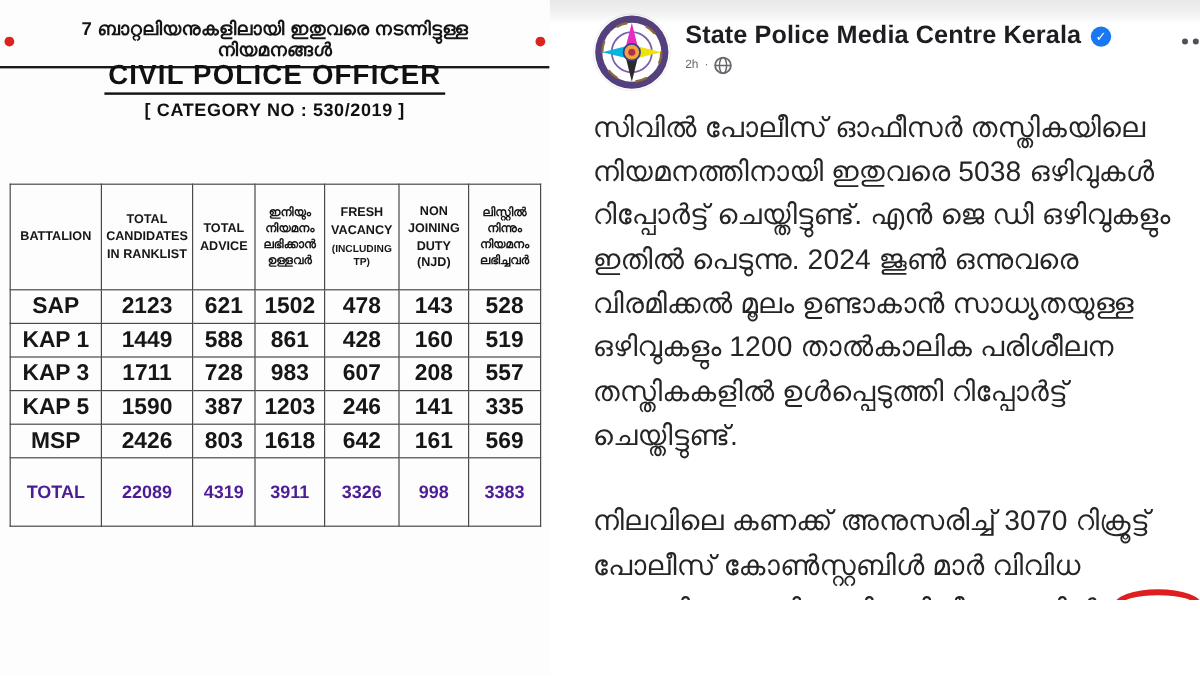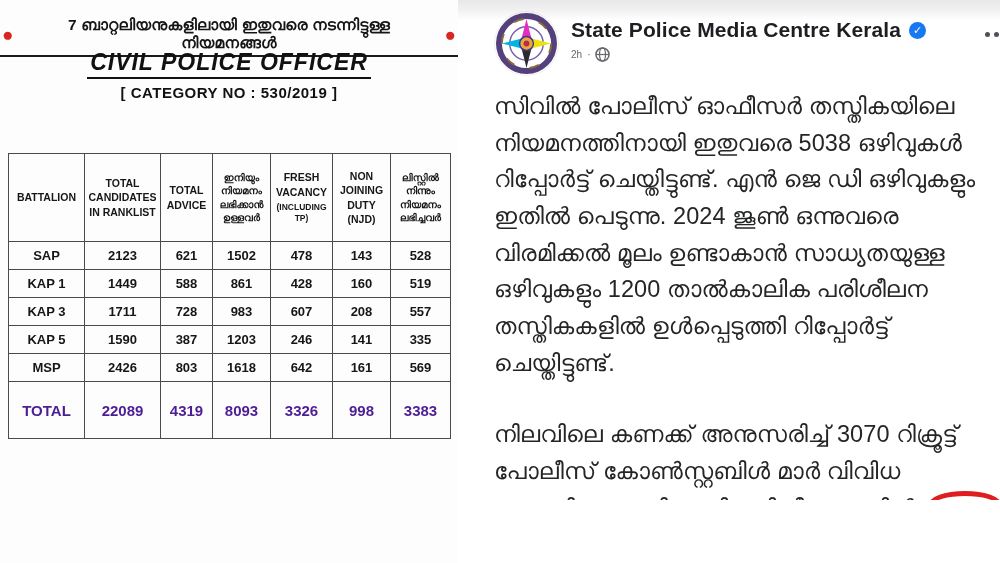--- a/index.html
+++ b/index.html
@@ -8,34 +8,34 @@
 
   .stage { position:relative; width:1000px; height:563px; background:#fff; }
 
   
   .left-panel { position:absolute; left:0; top:0; width:458px; height:563px; background:#fdfdfd; }
   .lp-title { position:absolute; top:16px; left:0; right:0; text-align:center; }
   .lp-title .title-wrap { display:inline-flex; align-items:center; gap:7px;
       border-bottom:2px solid #1a1a1a; padding:0 2px 3px 2px; }
   .lp-title .title-text { font-size:15.5px; font-weight:bold; color:#151515; letter-spacing:.2px; }
   .red-dot { color:#da2420; font-size:19px; line-height:1; }
-  .cpo-line { position:absolute; top:49px; left:0; right:0; text-align:center;font-style:italic; }
+  .cpo-line { position:absolute; top:49px; left:0; right:0; text-align:center; }
   .cpo-line span { display:inline-block; font-size:23px; font-weight:bold; color:#111;
       letter-spacing:1px; border-bottom:2.5px solid #111; padding:0 3px 1px 3px; }
   .cat-line { position:absolute; top:84px; left:0; right:0; text-align:center;
       font-size:15px; font-weight:bold; color:#111; letter-spacing:.5px; }
 
   table.appt { position:absolute; left:8px; top:153px; width:442px;
       border-collapse:collapse; table-layout:fixed; }
   table.appt th, table.appt td { border:1.5px solid #4a4a4a; text-align:center;
       vertical-align:middle; color:#161616; }
   table.appt th { height:88px; font-size:10.5px; font-weight:bold; line-height:1.35; padding:2px; }
   table.appt th .sub { display:block; font-size:8.5px; margin-top:3px; }
   table.appt th.ml { font-size:10px; }
-  table.appt td { height:28px; font-size:13px; font-weight:bold; }
+  table.appt td { height:28px; font-size:19px; font-weight:bold; }
   table.appt tr.total-row td { height:57px; font-size:15px; color:#4c1d95; }
 
   
   .right-panel { position:absolute; left:458px; top:0; width:542px; height:500px;
       background:#fff; overflow:hidden; }
   .top-strip { position:absolute; top:0; left:0; right:0; height:20px;
       background:linear-gradient(#e8e8ea 0%, #f2f2f3 55%, #ffffff 100%); }
 
   .fb-header { position:absolute; top:12px; left:37px; display:flex; align-items:flex-start; gap:13px; }
   .avatar { width:63px; height:63px; border-radius:50%; overflow:hidden; flex:0 0 auto;
@@ -147,21 +147,21 @@
         <td>803</td>
         <td>1618</td>
         <td>642</td>
         <td>161</td>
         <td>569</td>
       </tr>
       <tr class="total-row">
         <td>TOTAL</td>
         <td>22089</td>
         <td>4319</td>
-        <td>8093</td>
+        <td>3911</td>
         <td>3326</td>
         <td>998</td>
         <td>3383</td>
       </tr>
     </tbody>
       </table>
   </div>
 
   <div class="right-panel">
     <div class="top-strip"></div>

